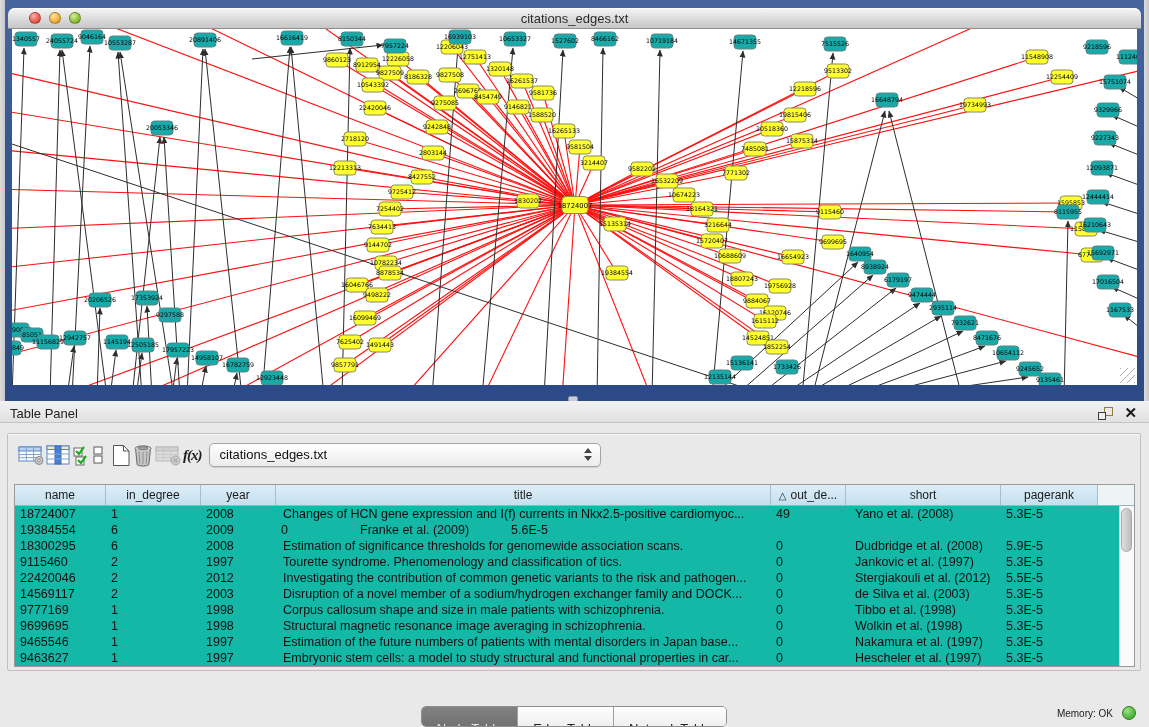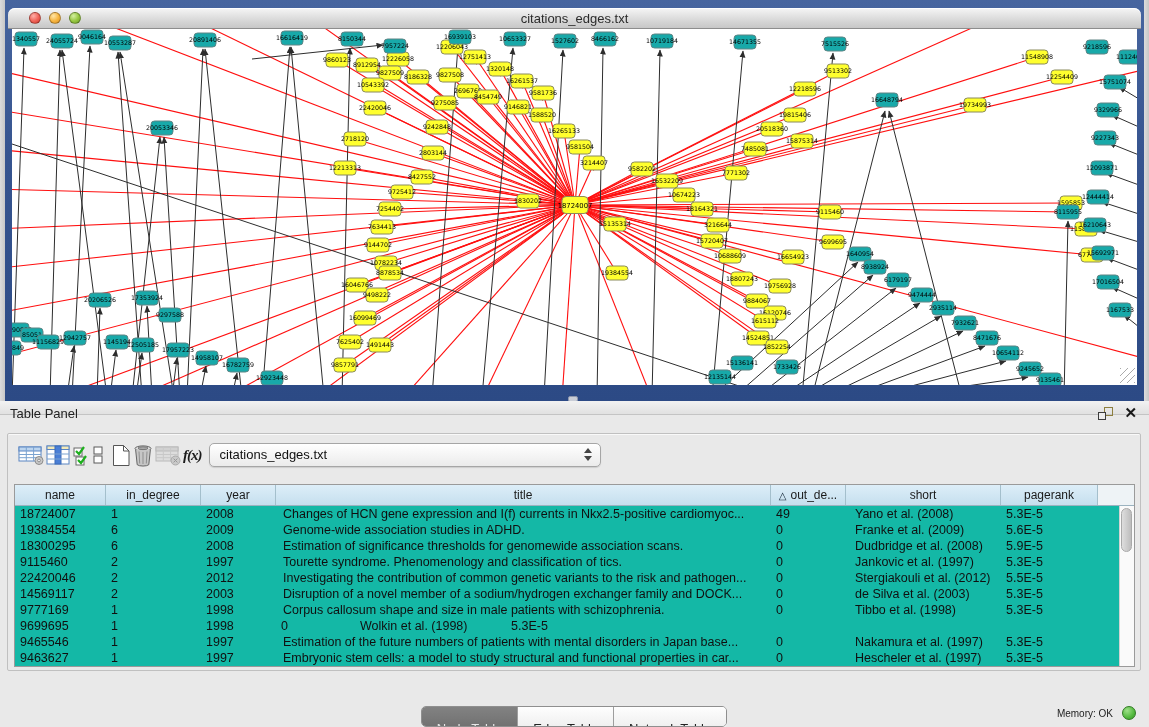--- a/index.html
+++ b/index.html
@@ -25,21 +25,21 @@
     font-size:13px; color:#2b2b2b; }
   .canvas { position:absolute; left:12px; top:29px; width:1125px; height:356px; background:#ffffff; overflow:hidden; }
   .canvas svg { position:absolute; left:0; top:0; }
   .resize-grip { position:absolute; right:2px; bottom:2px; width:15px; height:15px;
     background:repeating-linear-gradient(135deg,#ababab 0 1px,transparent 1px 5px); }
   .splitter-handle { position:absolute; left:568px; top:396px; width:10px; height:6px;
     background:#c9cdd6; border:1px solid #8e97ad; border-radius:2px; }
 
   
   .panel { position:absolute; left:0; top:401px; width:1149px; height:326px; background:#e9e9e9; }
-  .panel-header { position:relative; height:14px; background:linear-gradient(#f2f2f2,#e1e1e1);
+  .panel-header { position:relative; height:22px; background:linear-gradient(#f2f2f2,#e1e1e1);
     border-bottom:1px solid #c4c4c4; }
   .panel-title { position:absolute; left:10px; top:5px; font-size:13px; color:#222; }
   .float-icon { position:absolute; right:36px; top:6px; width:15px; height:13px; }
   .float-icon .sq1 { position:absolute; right:0; top:0; width:9px; height:9px; border:1px solid #8d7f3e; background:transparent; }
   .float-icon .sq2 { position:absolute; left:0; bottom:0; width:8px; height:8px; border:1px solid #3c3c3c; background:#ededed; }
   .close-icon { position:absolute; right:12px; top:3px; font-size:15px; font-weight:bold; color:#181818; cursor:default; }
 
   .tools-box { position:absolute; left:7px; top:32px; width:1134px; height:238px;
     border:1px solid #c0c0c0; border-radius:2px; background:#e9e9e9;
     box-shadow:inset 0 1px 0 rgba(255,255,255,.7); }
@@ -869,21 +869,20 @@
             <div class="td c2">2008</div>
             <div class="td c3">Changes of HCN gene expression and I(f) currents in Nkx2.5-positive cardiomyoc...</div>
             <div class="td c4">49</div>
             <div class="td c5">Yano et al. (2008)</div>
             <div class="td c6">5.3E-5</div>
           </div>
           <div class="trow">
             <div class="td c0">19384554</div>
             <div class="td c1">6</div>
             <div class="td c2">2009</div>
-            <div class="td c3">Genome-wide association studies in ADHD.</div>
             <div class="td c4">0</div>
             <div class="td c5">Franke et al. (2009)</div>
             <div class="td c6">5.6E-5</div>
           </div>
           <div class="trow">
             <div class="td c0">18300295</div>
             <div class="td c1">6</div>
             <div class="td c2">2008</div>
             <div class="td c3">Estimation of significance thresholds for genomewide association scans.</div>
             <div class="td c4">0</div>
@@ -923,20 +922,21 @@
             <div class="td c2">1998</div>
             <div class="td c3">Corpus callosum shape and size in male patients with schizophrenia.</div>
             <div class="td c4">0</div>
             <div class="td c5">Tibbo et al. (1998)</div>
             <div class="td c6">5.3E-5</div>
           </div>
           <div class="trow">
             <div class="td c0">9699695</div>
             <div class="td c1">1</div>
             <div class="td c2">1998</div>
+            <div class="td c3">Structural magnetic resonance image averaging in schizophrenia.</div>
             <div class="td c4">0</div>
             <div class="td c5">Wolkin et al. (1998)</div>
             <div class="td c6">5.3E-5</div>
           </div>
           <div class="trow">
             <div class="td c0">9465546</div>
             <div class="td c1">1</div>
             <div class="td c2">1997</div>
             <div class="td c3">Estimation of the future numbers of patients with mental disorders in Japan base...</div>
             <div class="td c4">0</div>

